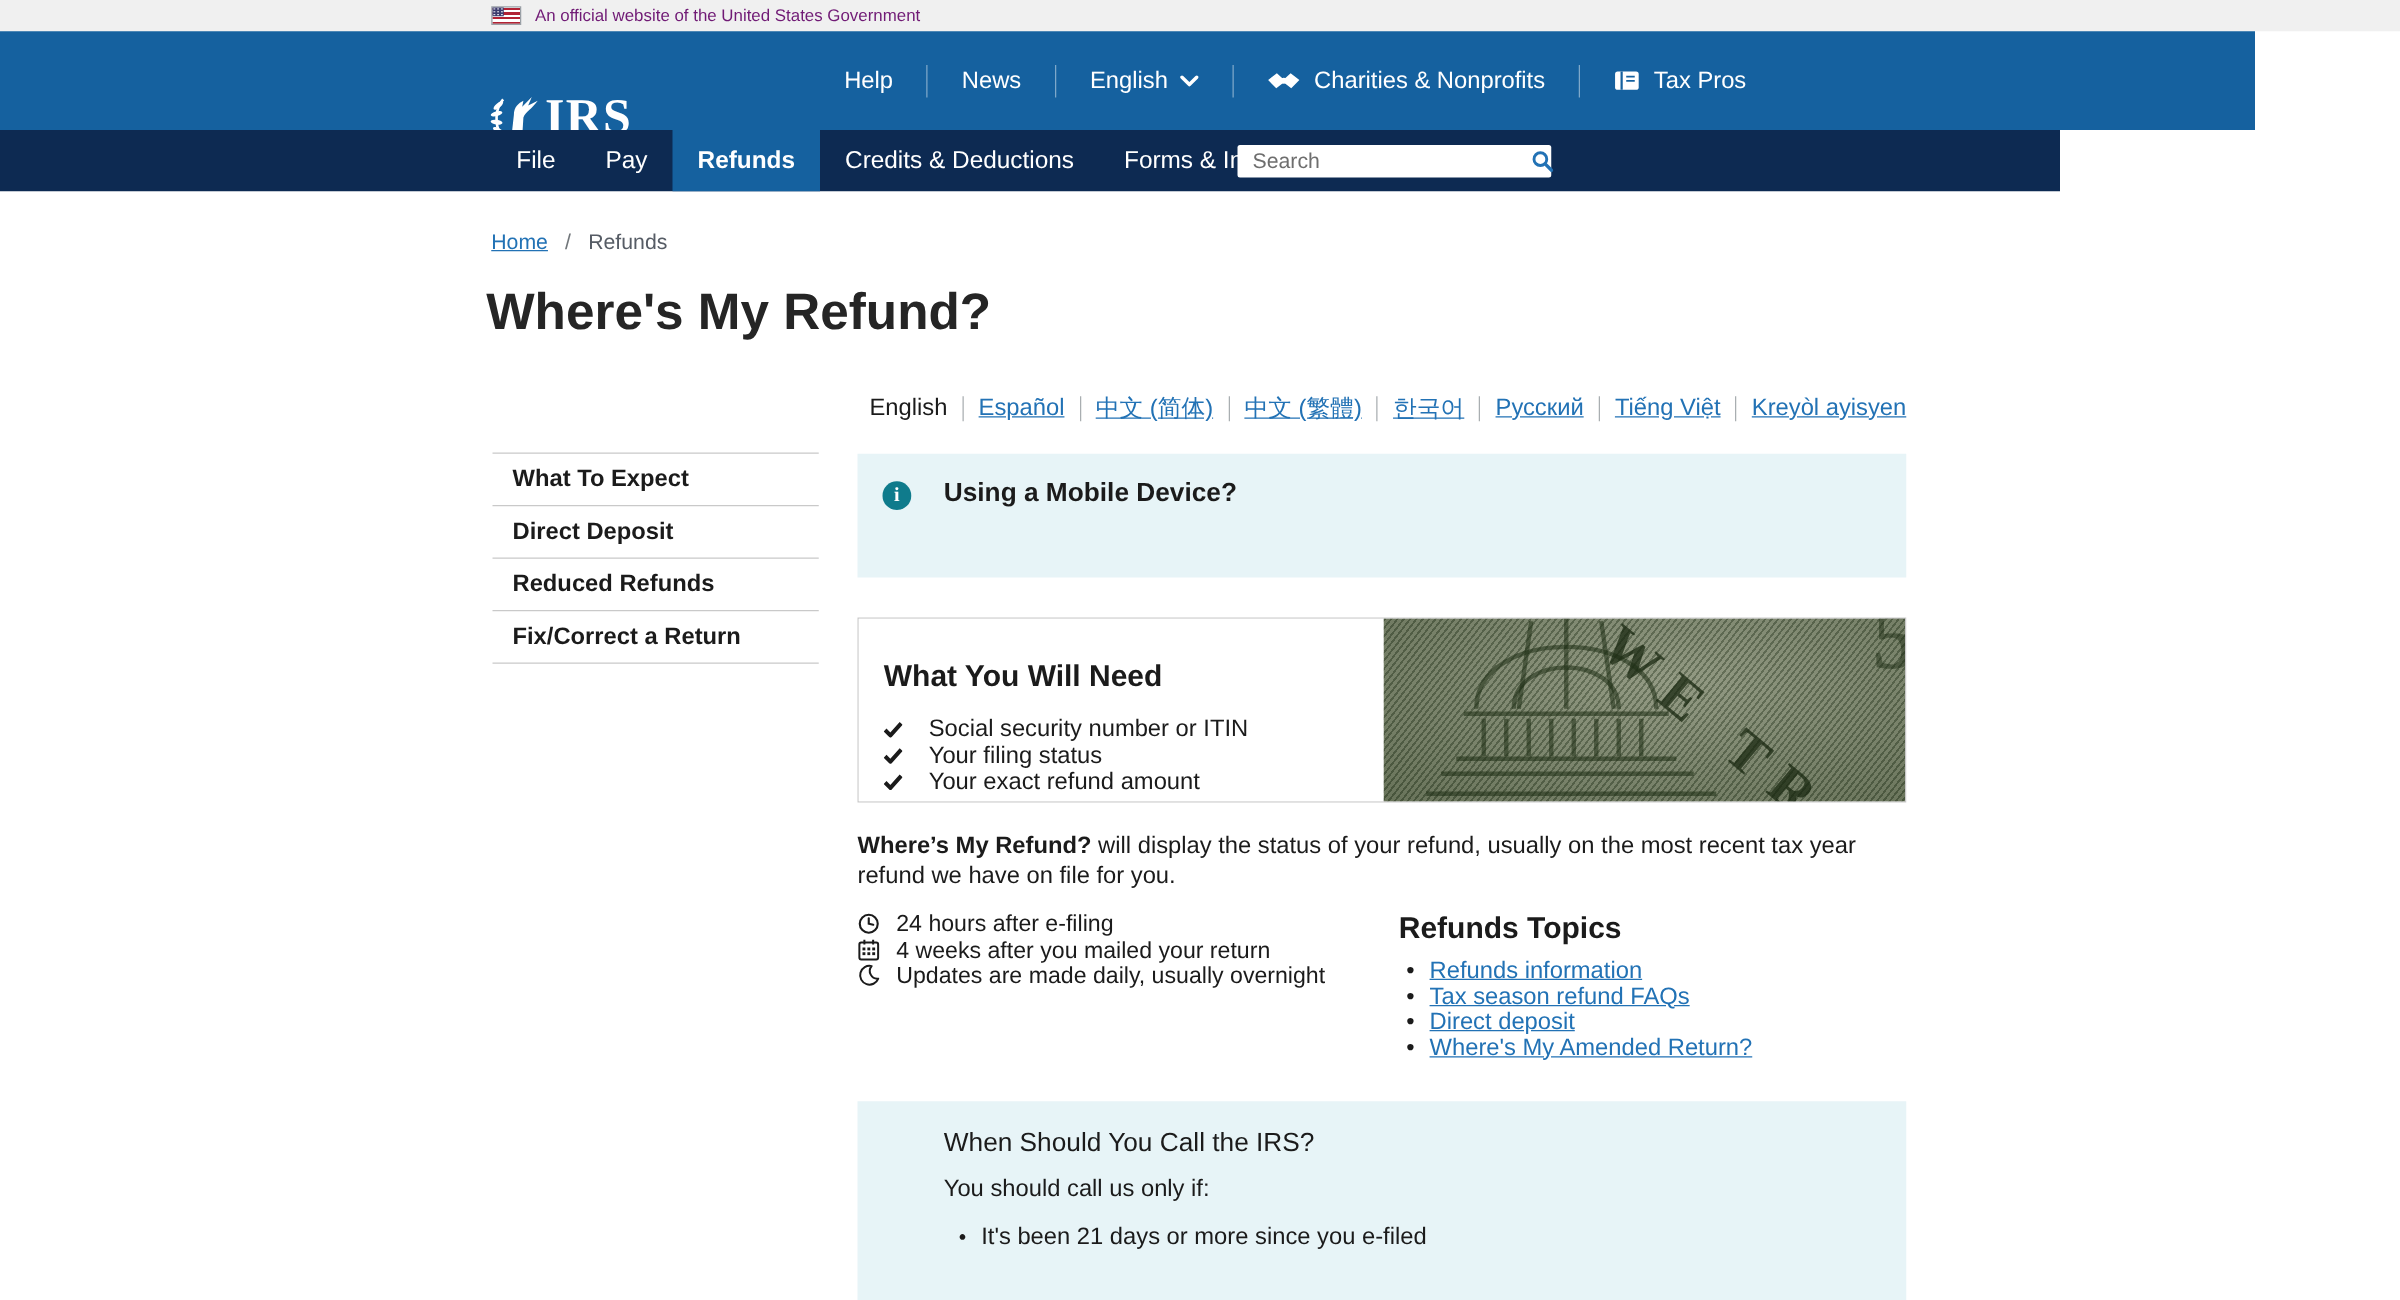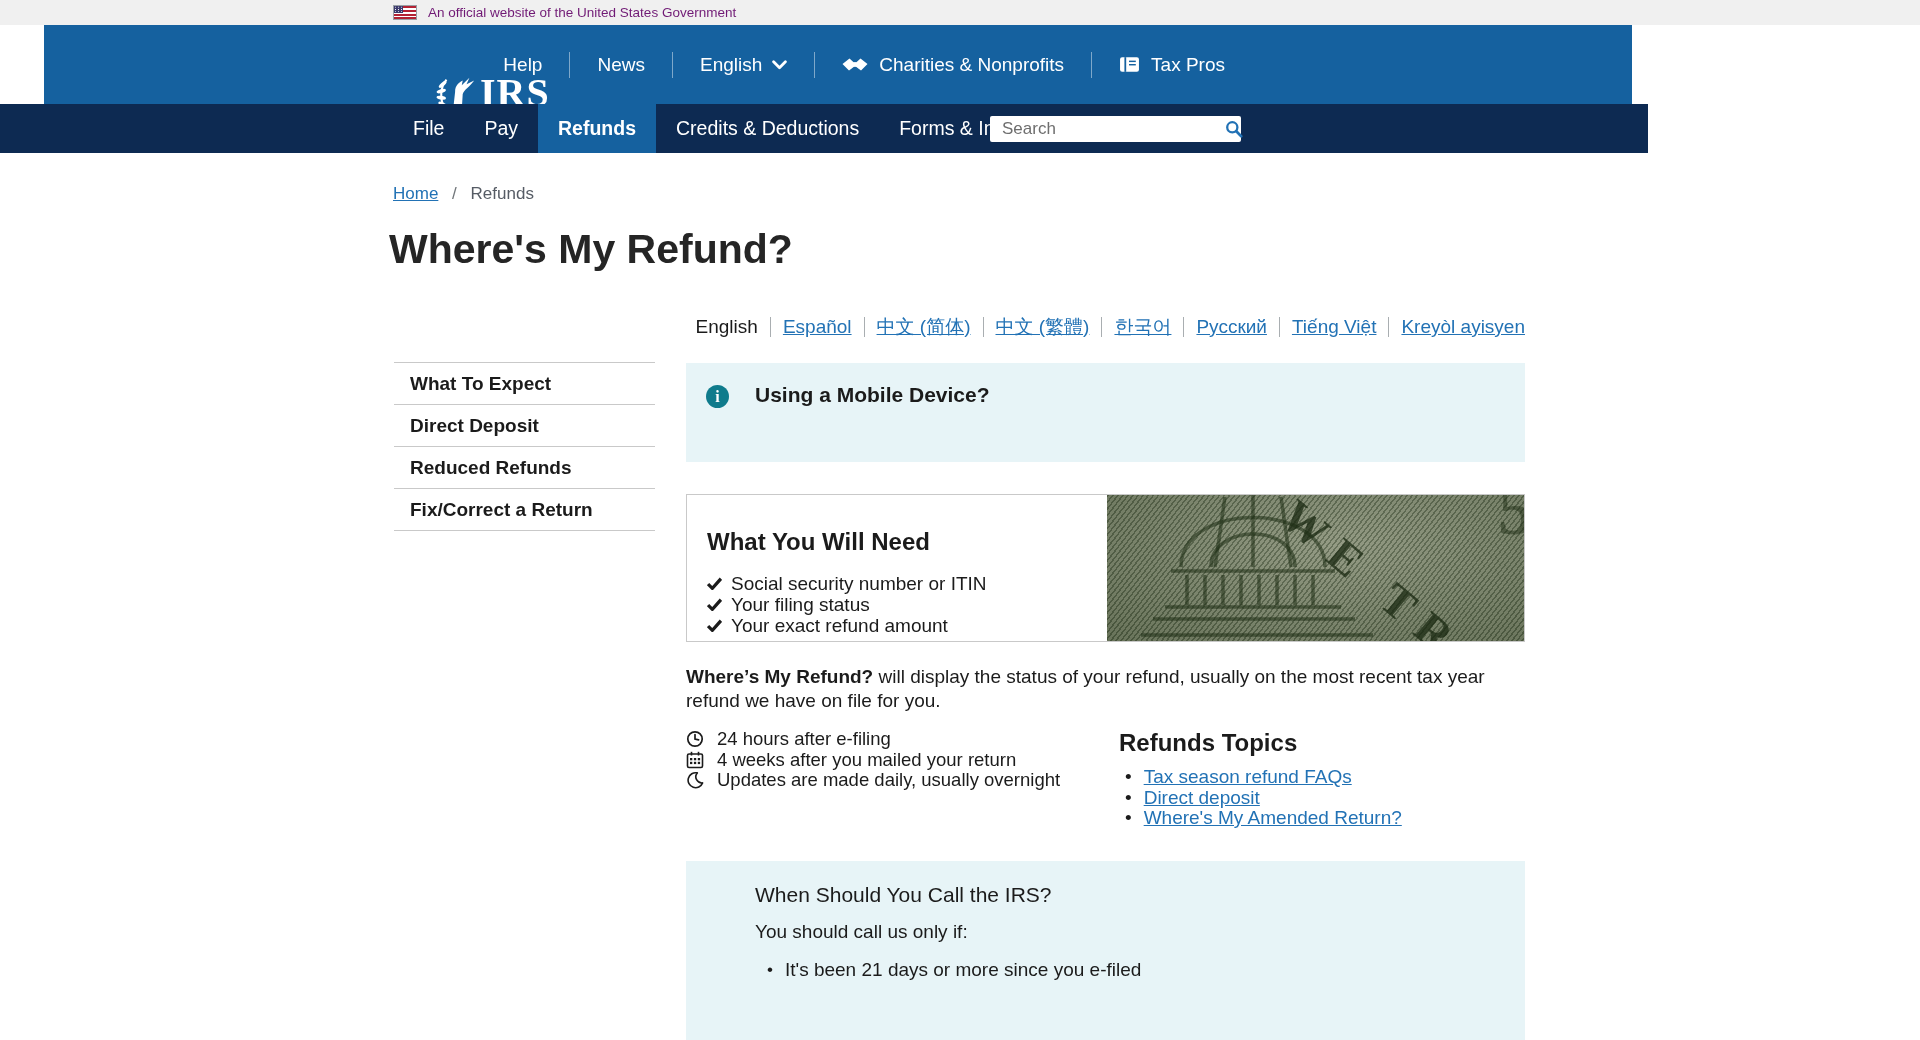--- a/index.html
+++ b/index.html
@@ -10,21 +10,21 @@
   }
   
   .usa-banner{position:absolute;left:0;top:0;width:1920px;height:25px;background:#f0f0f0;
     display:flex;align-items:center;}
   .usa-banner .flag{width:22px;height:13px;margin-left:393px;position:relative;flex:0 0 auto;
     background:repeating-linear-gradient(#b22234 0 1.9px,#fff 1.9px 3.8px);border:0.5px solid #9aa0a6;}
   .usa-banner .flag .canton{position:absolute;left:0;top:0;width:9px;height:7px;background:#3c3b6e;
     background-image:radial-gradient(#fff 0.6px,transparent 0.7px);background-size:3px 2.3px;}
   .usa-banner .txt{margin-left:11px;font-size:13.5px;color:#701a75;}
   
-  .site-header{position:absolute;left:0;top:25px;width:1588px;height:79px;background:#15619f;margin-left:44px;}
+  .site-header{position:absolute;left:0;top:25px;width:1804px;height:79px;background:#15619f;}
   .logo{position:absolute;left:392px;top:47px;display:flex;align-items:flex-end;}
   .logo svg{display:block;}
   .logo .wordmark{font-family:"Liberation Serif","DejaVu Serif",serif;font-weight:700;
     color:#fff;font-size:40px;line-height:38px;letter-spacing:1px;margin-left:2px;}
   .hdr-links{position:absolute;right:407px;top:0;height:79px;display:flex;align-items:center;}
   .hdr-links .itm{display:flex;align-items:center;color:#fff;font-size:19px;cursor:pointer;white-space:nowrap;}
   .hdr-links .vsep{width:1px;height:26px;background:rgba(255,255,255,0.45);margin:0 27px;}
   .hdr-links .chev{margin-left:10px;display:inline-flex;}
   .hdr-links .ic{margin-right:11px;display:inline-flex;}
   
@@ -60,21 +60,21 @@
     background:#0f7b8c;color:#fff;display:flex;align-items:center;justify-content:center;
     font-family:"Liberation Serif","DejaVu Serif",serif;font-weight:700;font-size:16px;}
   .mobile-box .bx-title{position:absolute;left:69px;top:20px;font-size:21px;font-weight:700;}
   .mobile-box .bx-body{position:absolute;left:69px;top:53px;font-size:19px;}
   .mobile-box .bx-body a{color:#2272b5;text-decoration:underline;cursor:pointer;}
   
   .need-card{margin-top:32px;height:148px;display:flex;border:1px solid #c9c9c9;box-sizing:border-box;}
   .need-left{width:420px;box-sizing:border-box;padding:33px 10px 0 20px;background:#fff;}
   .need-left h2{margin:0;font-size:24px;font-weight:700;color:#1b1b1b;}
   .need-list{margin:17px 0 0 0;padding:0;list-style:none;}
-  .need-list li{display:flex;align-items:center;font-size:19px;line-height:21px;color:#1b1b1b;}
+  .need-list li{display:flex;align-items:center;font-size:19px;line-height:21px;color:#1b1b1b;gap:12px;}
   .need-list li .chk{margin-right:9px;display:inline-flex;flex:0 0 auto;}
   .money-art{position:relative;flex:1;overflow:hidden;
     background:
       repeating-linear-gradient(128deg,rgba(27,42,20,0.30) 0 1.5px,rgba(233,233,214,0.10) 1.5px 4px),
       radial-gradient(ellipse at 55% 35%,#8a927b 0%,#747e66 45%,#59654b 100%);}
   .money-art .trust{position:absolute;left:198px;top:-6px;transform:rotate(40deg);transform-origin:left top;
     font-family:"Liberation Serif","DejaVu Serif",serif;font-weight:700;font-size:46px;
     letter-spacing:14px;color:rgba(22,38,14,0.72);white-space:nowrap;}
   .money-art .fivecorner{position:absolute;right:-10px;top:-26px;
     font-family:"Liberation Serif","DejaVu Serif",serif;font-weight:700;font-size:72px;color:rgba(22,38,14,0.45);}
@@ -323,20 +323,23 @@
               <path d="M11.3 1.9 A7.5 7.5 0 1 0 16.6 11.9 A6.1 6.1 0 0 1 11.3 1.9 Z" stroke="#1b1b1b" stroke-width="1.6" fill="none" stroke-linejoin="round"></path>
             </svg>
         </span>
         <span>Updates are made daily, usually overnight</span>
       </div>
     </div>
     <div class="topics">
       <h2>Refunds Topics</h2>
       <ul>
         <li>
+            <a>Refunds information</a>
+          </li>
+        <li>
             <a>Tax season refund FAQs</a>
           </li>
         <li>
             <a>Direct deposit</a>
           </li>
         <li>
             <a>Where's My Amended Return?</a>
           </li>
       </ul>
     </div>

